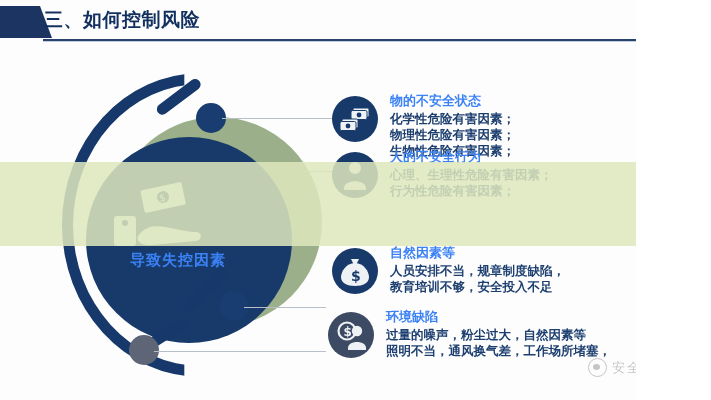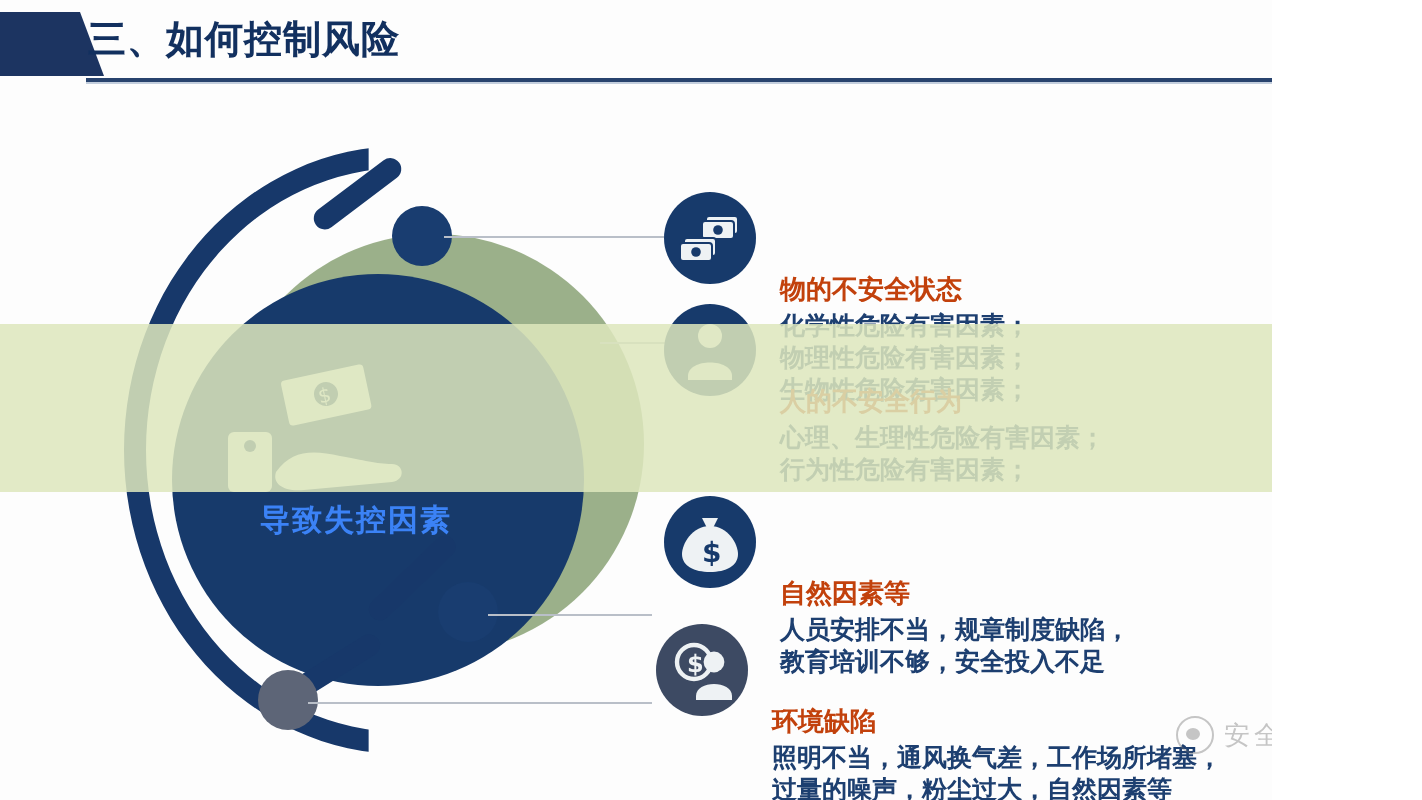--- a/index.html
+++ b/index.html
@@ -89,22 +89,22 @@
   
   .block{position:absolute;}
   .blk-icon{
     position:absolute;left:0;top:0;
     width:46px;height:46px;border-radius:50%;
     background:#173a6b;
   }
   .blk-icon.slate{background:#3d4a63;}
   .blk-body{position:absolute;left:58px;top:-4px;}
   .blk-title{
-    font-size:13px;font-weight:bold;color:#c2410c;
-    line-height:17px;margin-bottom:2px;white-space:nowrap;margin-top:44px;
+    font-size:13px;font-weight:bold;color:#3b82f6;
+    line-height:17px;margin-bottom:2px;white-space:nowrap;
   }
   .blk-line{
     font-size:12.5px;color:#1d3f70;font-weight:bold;
     line-height:16px;white-space:nowrap;
   }
 
   
   .banner{
     position:absolute;left:0;top:162px;
     width:711px;height:84px;
@@ -231,22 +231,22 @@
     <div class="blk-icon slate">
       <svg viewBox="0 0 46 46" width="46" height="46">
         <circle cx="19" cy="19" r="8.5" fill="none" stroke="#eef2f4" stroke-width="2.2"></circle>
         <text x="15.5" y="24" font-size="12" font-weight="bold" font-family="DejaVu Sans, sans-serif" fill="#eef2f4">$</text>
         <circle cx="29" cy="19" r="5.2" fill="#eef2f4"></circle>
         <path d="M20 36 C20 28 38 28 38 36 L38 38 L20 38 Z" fill="#eef2f4"></path>
       </svg>
     </div>
     <div class="blk-body">
       <div class="blk-title">环境缺陷</div>
+      <div class="blk-line">过量的噪声，粉尘过大，自然因素等</div>
       <div class="blk-line">照明不当，通风换气差，工作场所堵塞，</div>
-      <div class="blk-line">过量的噪声，粉尘过大，自然因素等</div>
     </div>
   </div>
 
   <div class="banner"></div>
   <div class="banner-txt">
   </div>
 
   <div class="wm">
     <div class="wm-mark"></div>
     <div class="wm-txt">安全应急</div>

